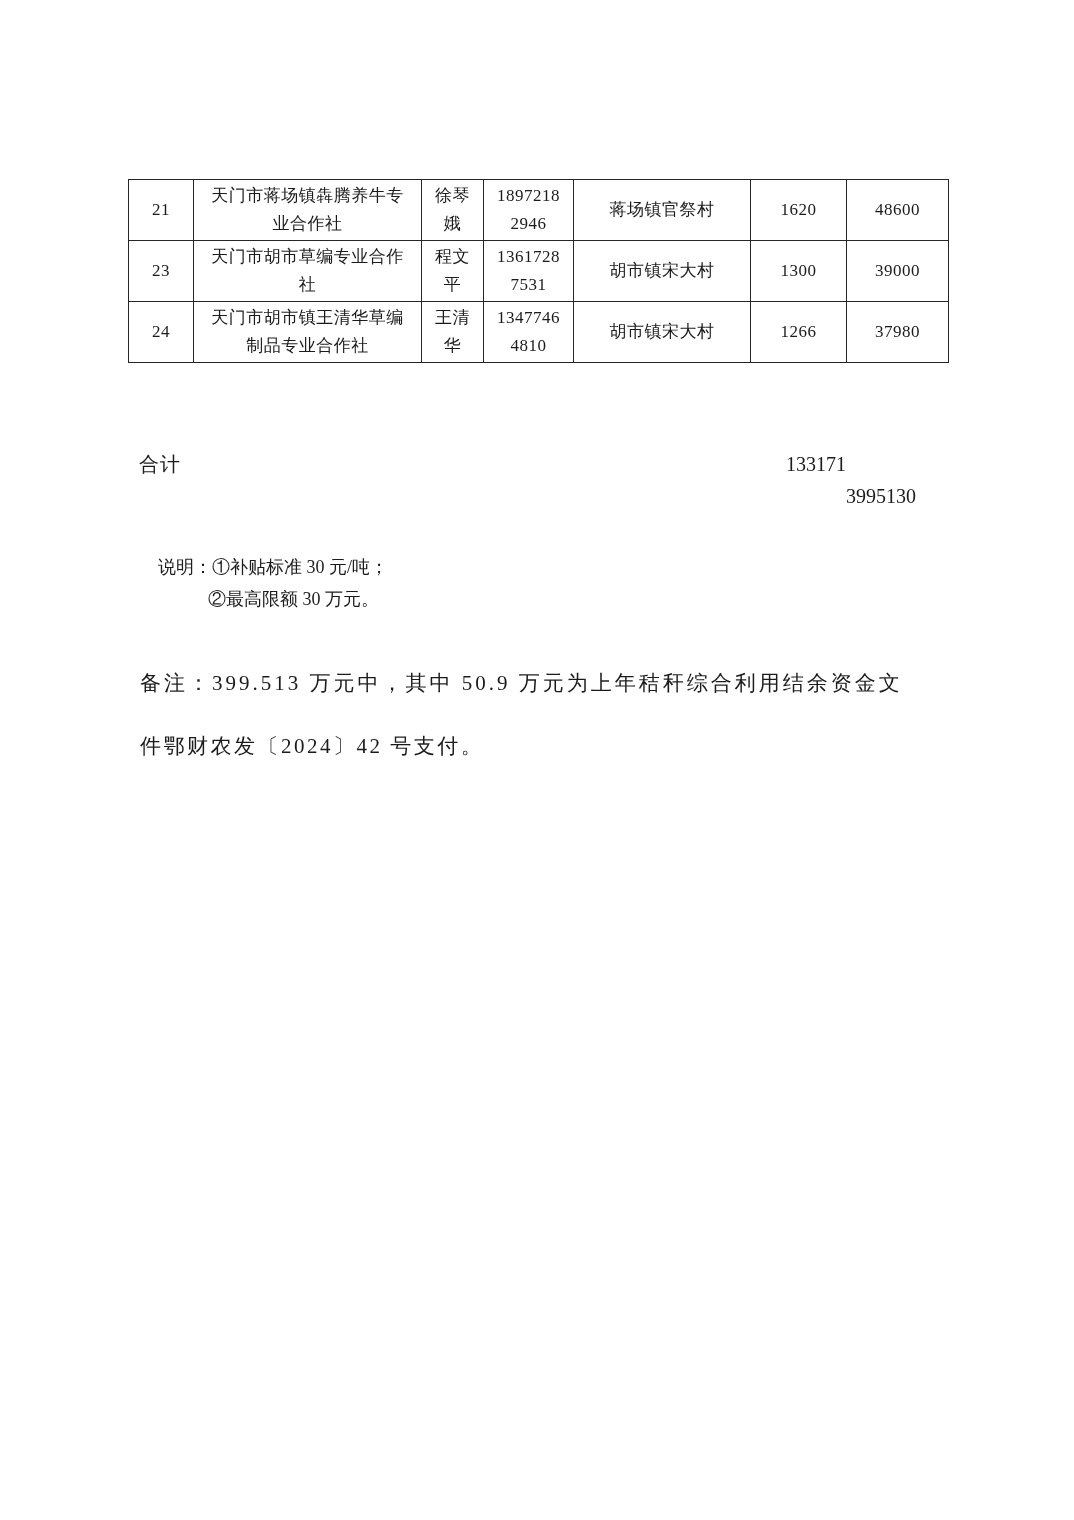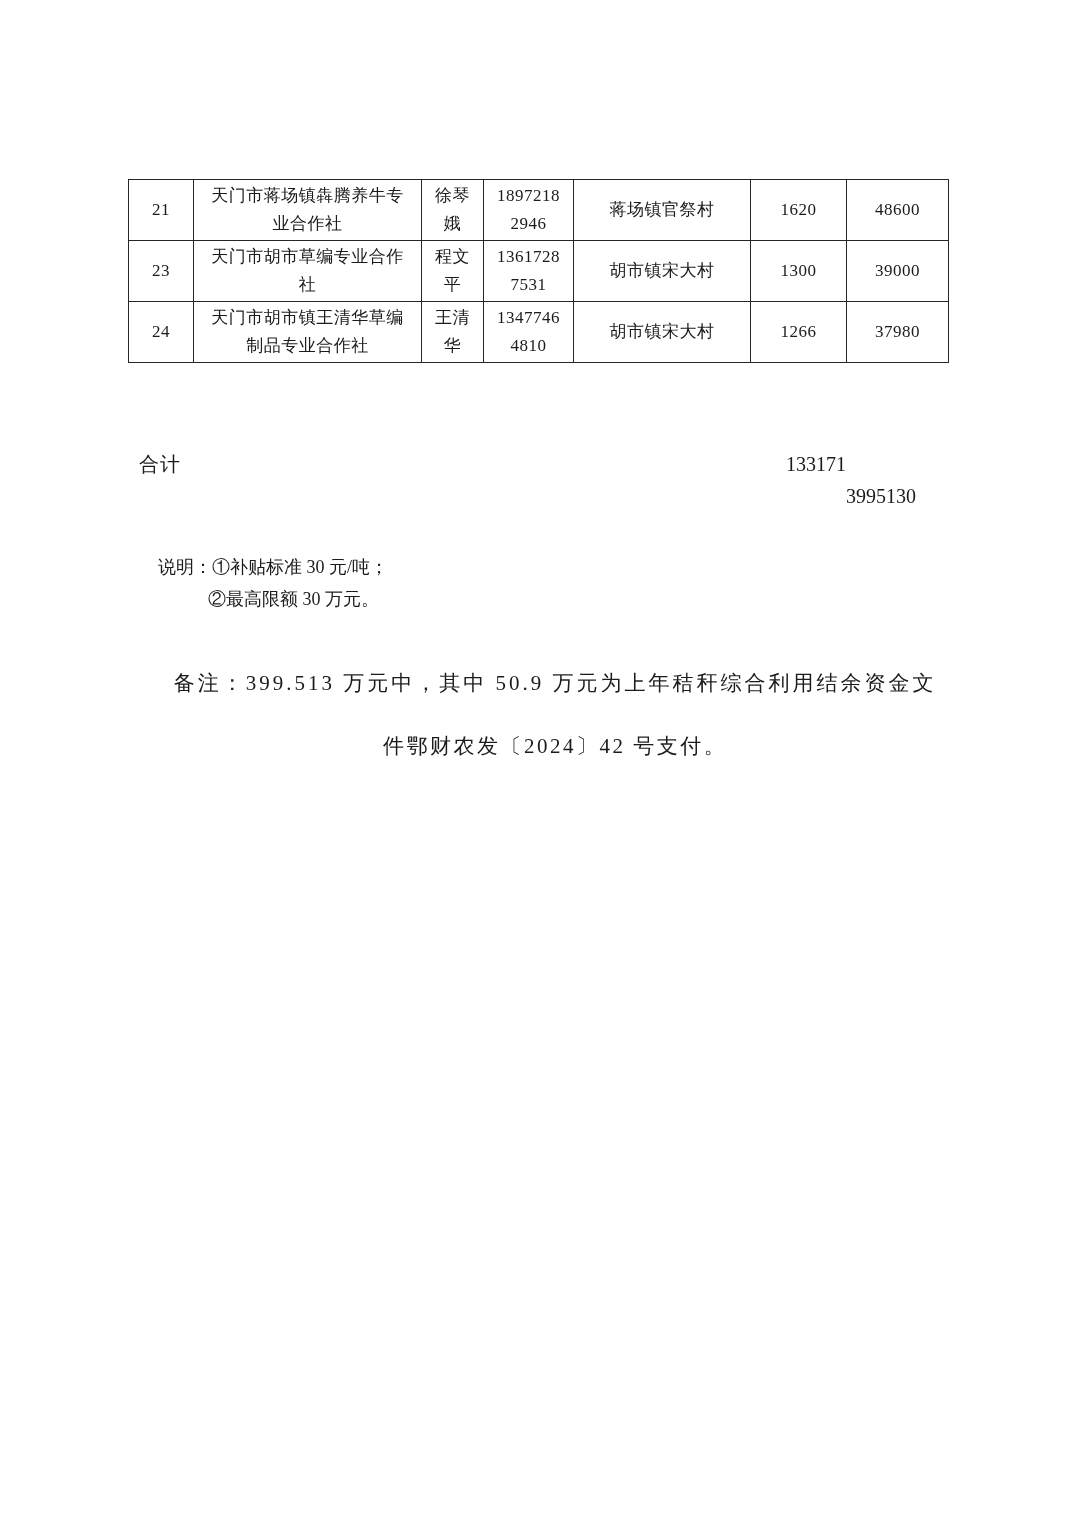--- a/index.html
+++ b/index.html
@@ -96,21 +96,20 @@
   }
 
   
   .remark {
     position: absolute;
     left: 140px;
     top: 652px;
     width: 830px;
     font-size: 21px;
     line-height: 63px;
-    text-align: center;
   }
   .remark .remark-line-1 {
     letter-spacing: 3px;
     white-space: nowrap;
   }
   .remark .remark-line-2 {
     letter-spacing: 2.5px;
     white-space: nowrap;
   }
 </style>

